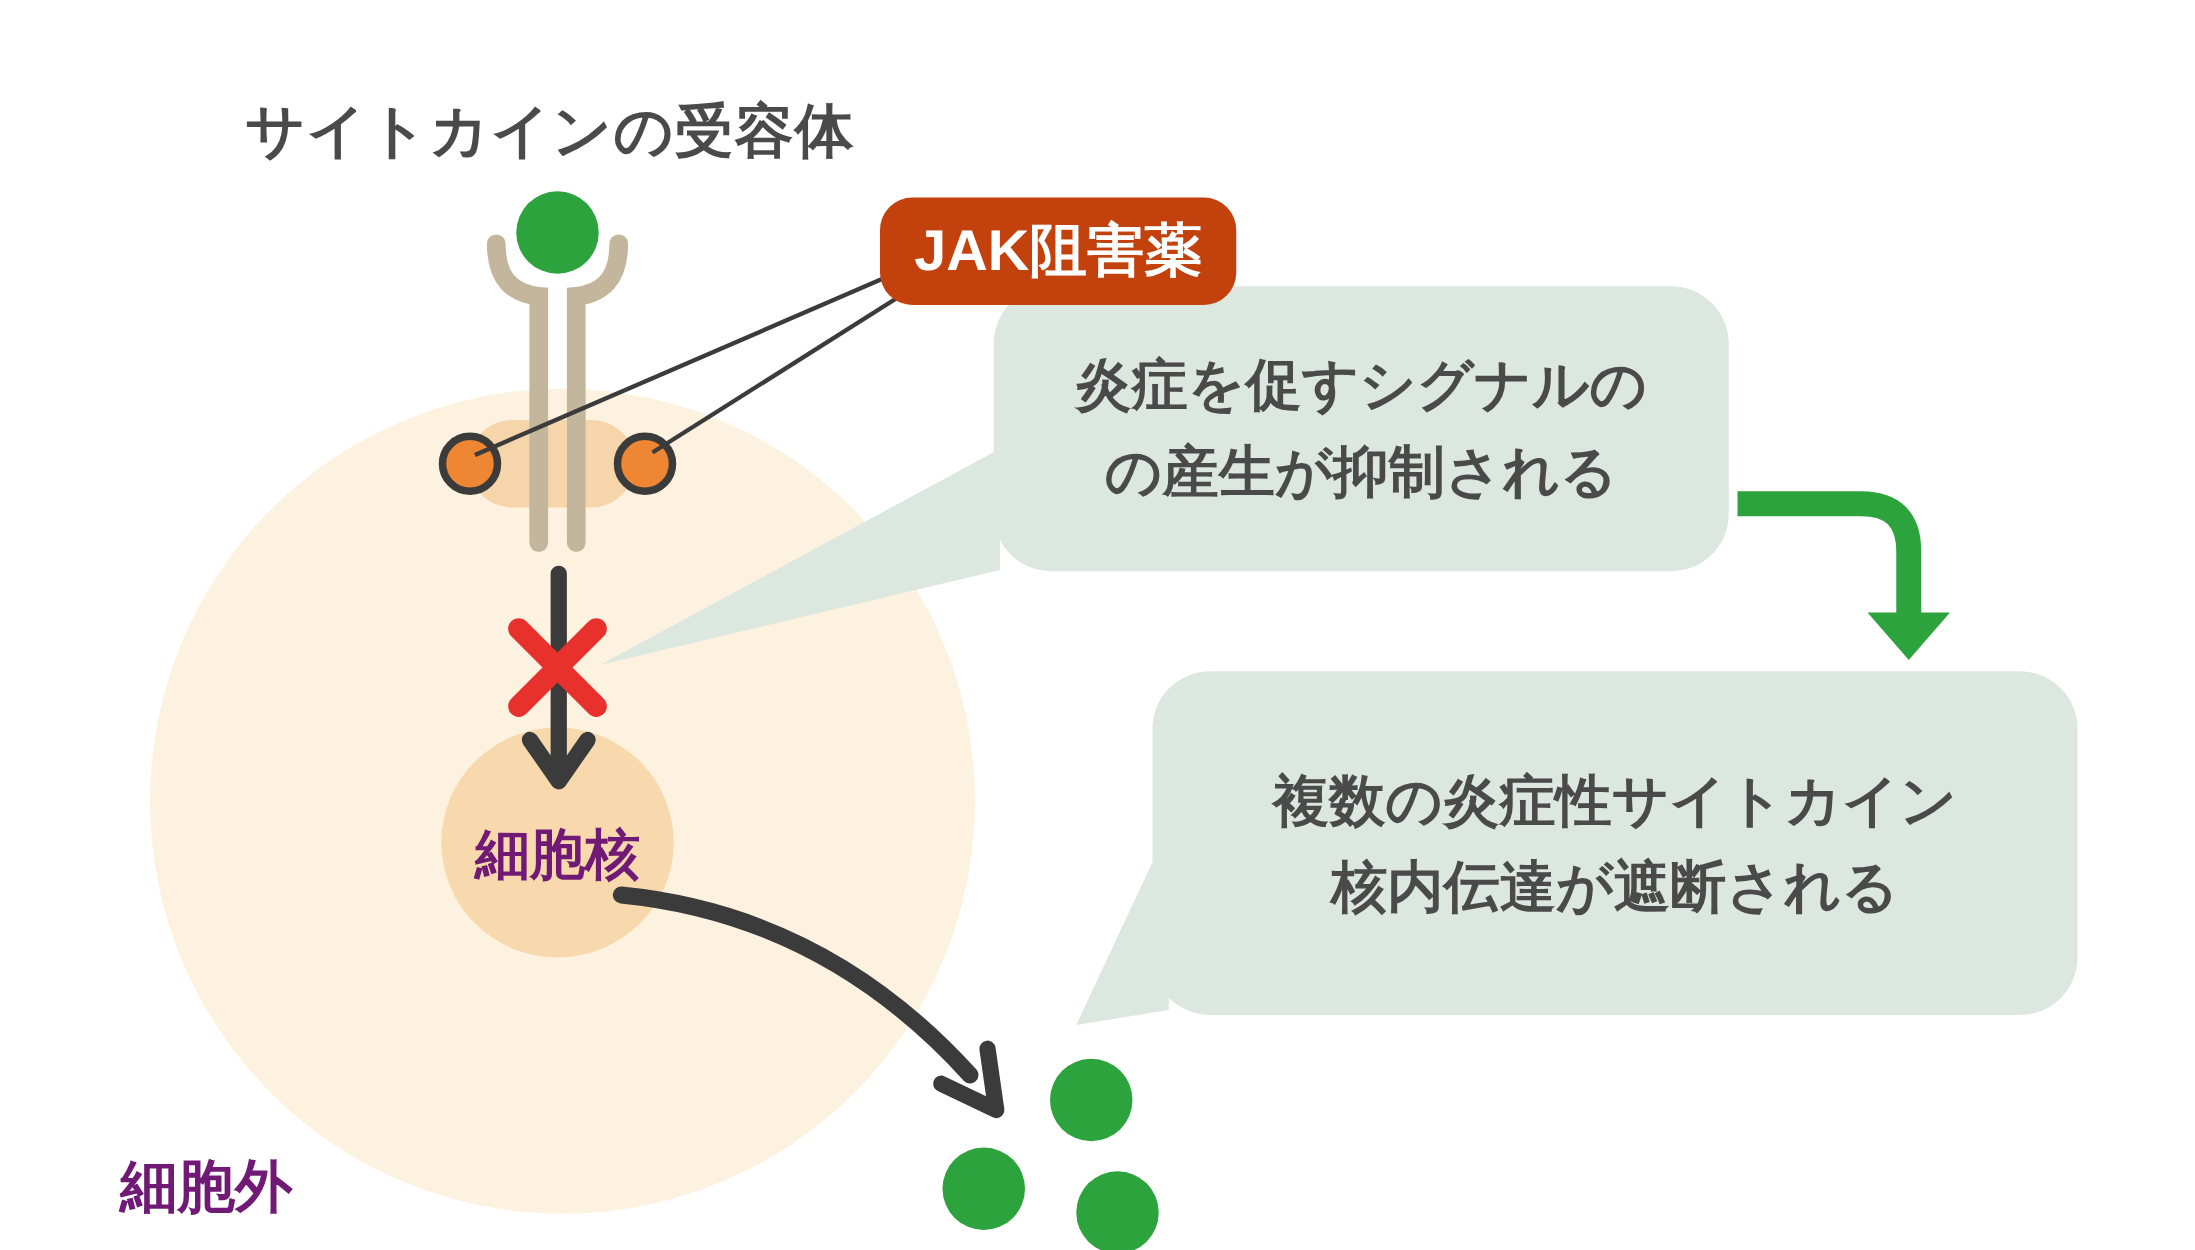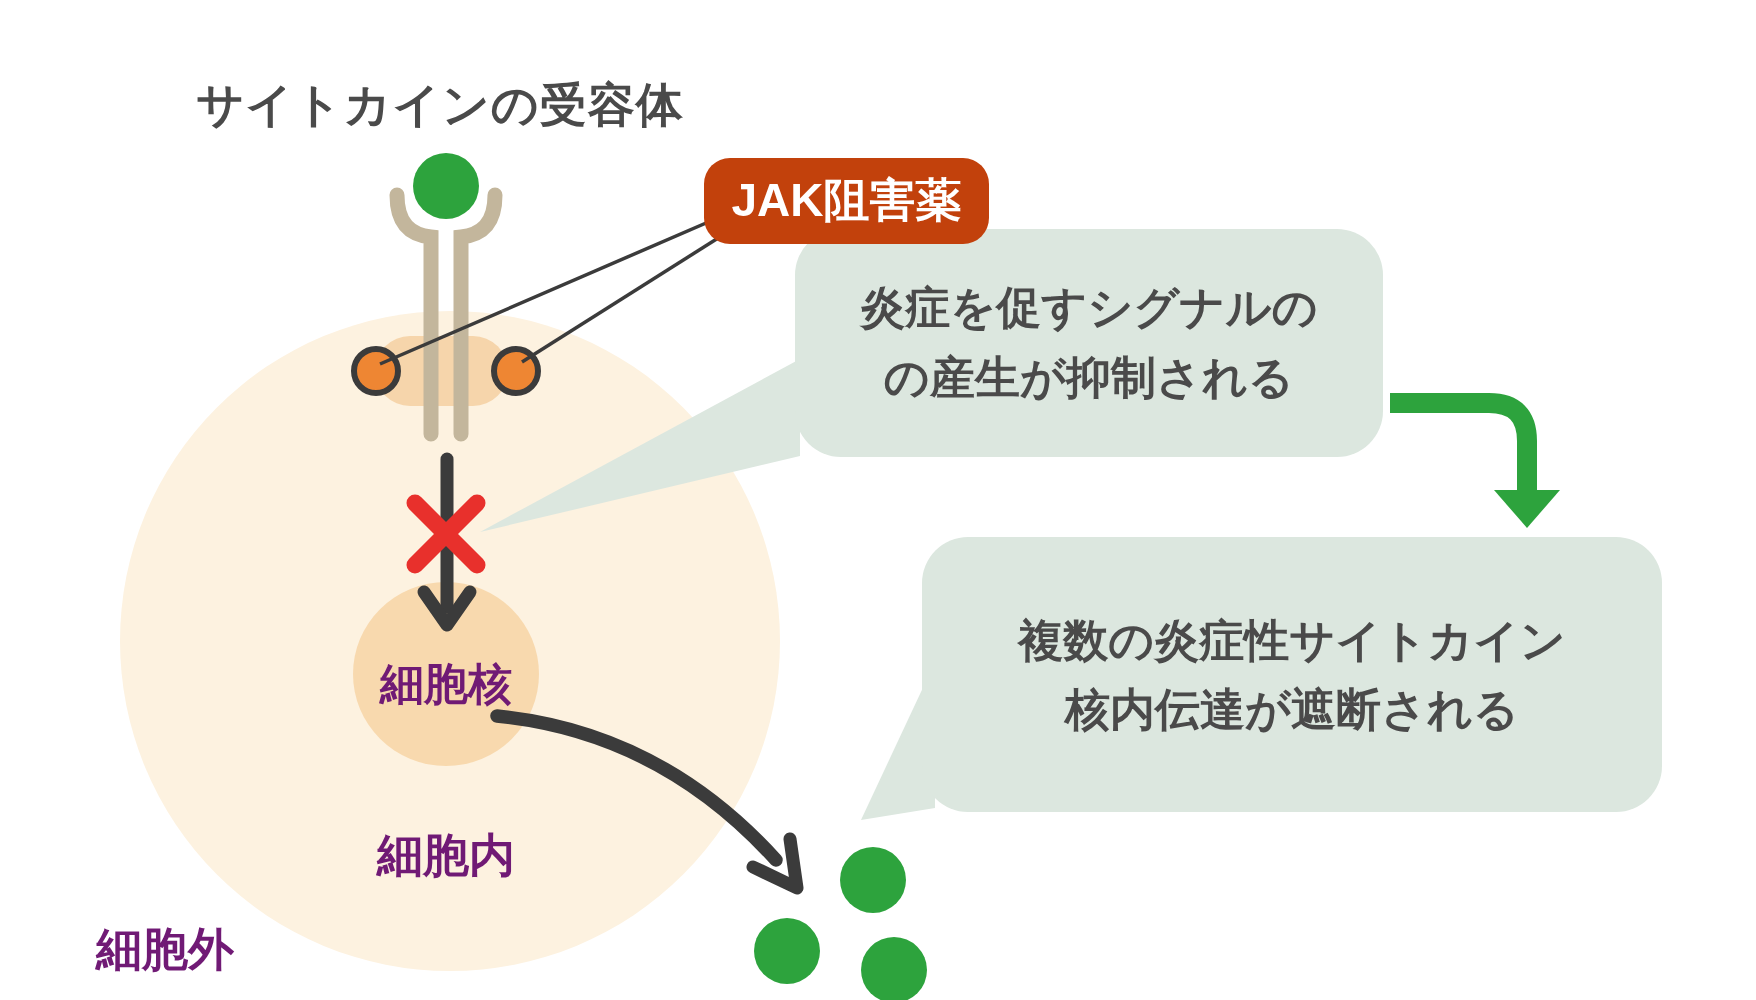--- a/index.html
+++ b/index.html
@@ -102,16 +102,15 @@
   </div>
 
   <div class="abs jak-label">JAK阻害薬</div>
 
   <div class="abs bubble bubble2">
     <div>複数の炎症性サイトカイン</div>
     <div>核内伝達が遮断される</div>
   </div>
 
   <div class="abs cell-label nucleus-label">細胞核</div>
-  <div class="abs cell-label intra-label">細胞内</div>
   <div class="abs cell-label extra-label">細胞外</div>
 
 </div>
 
 </body></html>

